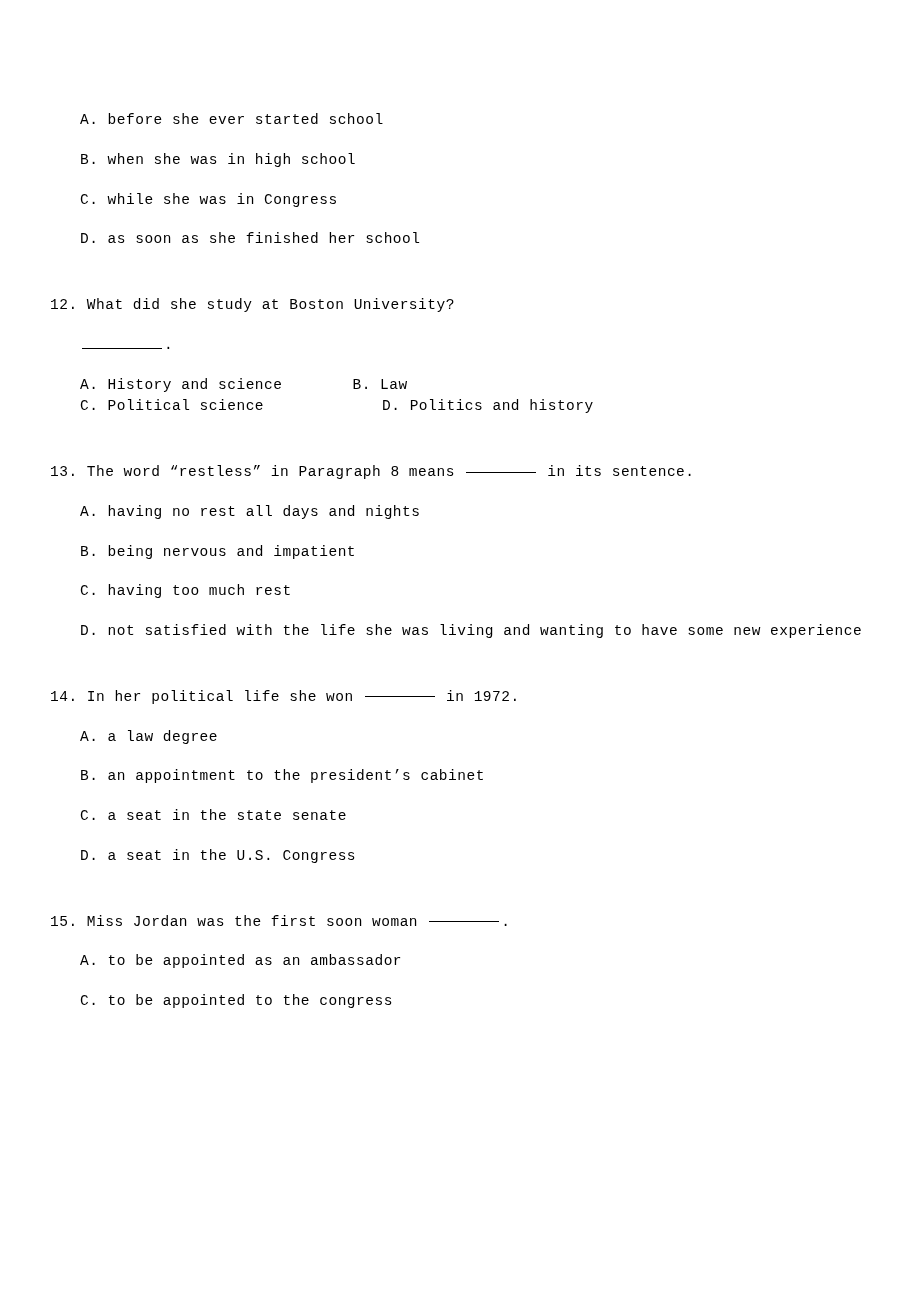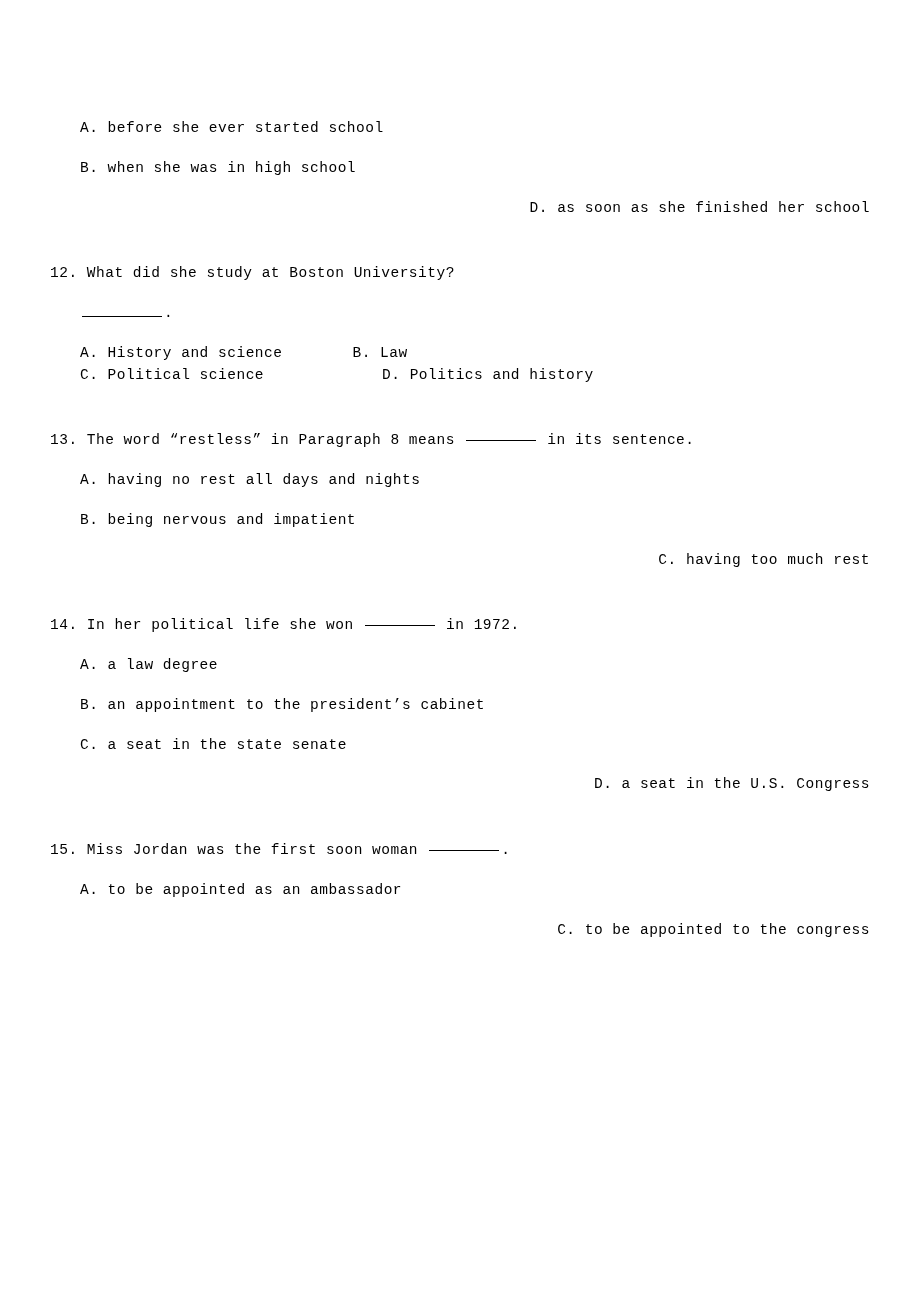--- a/index.html
+++ b/index.html
@@ -15,28 +15,26 @@
       letter-spacing: 0.5px;
     }
     .question {
       margin-bottom: 44px;
     }
     .qtext {
       margin-bottom: 18px;
     }
     .options {
       padding-left: 30px;
-      margin-top: 8px;
     }
     .option {
       margin-bottom: 18px;
     }
     .option:last-child {
       margin-bottom: 0;
-      text-align: right;
     }
     .inline-options {
       padding-left: 30px;
     }
     .inline-options .row {
     }
     .inline-options .row:last-child {
       margin-bottom: 0;
       text-decoration: underline;
     }
@@ -66,20 +64,21 @@
       width: 80px;
     }
   </style>
 </head>
 <body>
 
 <div class="question">
   <div class="options">
     <div class="option"><span>A.</span> <span>before she ever started school</span></div>
     <div class="option"><span>B.</span> <span>when she was in high school</span></div>
+    <div class="option"><span>C.</span> <span>while she was in Congress</span></div>
     <div class="option"><span>D.</span> <span>as soon as she finished her school</span></div>
   </div>
 </div>
 
 <div class="question">
   <div class="qtext">
     <span>12.</span>
     <span>What did she study at Boston University?</span>
   </div>
   <div class="standalone-blank"><span class="blank"></span>.</div>
@@ -95,20 +94,21 @@
 
 <div class="question">
   <div class="qtext">
     <span>13.</span>
     <span>The word “restless” in Paragraph 8 means </span><span class="blank-thick"></span><span> in its sentence.</span>
   </div>
   <div class="options">
     <div class="option"><span>A.</span> <span>having no rest all days and nights</span></div>
     <div class="option"><span>B.</span> <span>being nervous and impatient</span></div>
     <div class="option"><span>C.</span> <span>having too much rest</span></div>
+    <div class="option"><span>D.</span> <span>not satisfied with the life she was living and wanting to have some new experience</span></div>
   </div>
 </div>
 
 <div class="question">
   <div class="qtext">
     <span>14.</span>
     <span> In her political life she won </span><span class="blank-thick"></span><span> in 1972.</span>
   </div>
   <div class="options">
     <div class="option"><span>A.</span> <span>a law degree</span></div>

